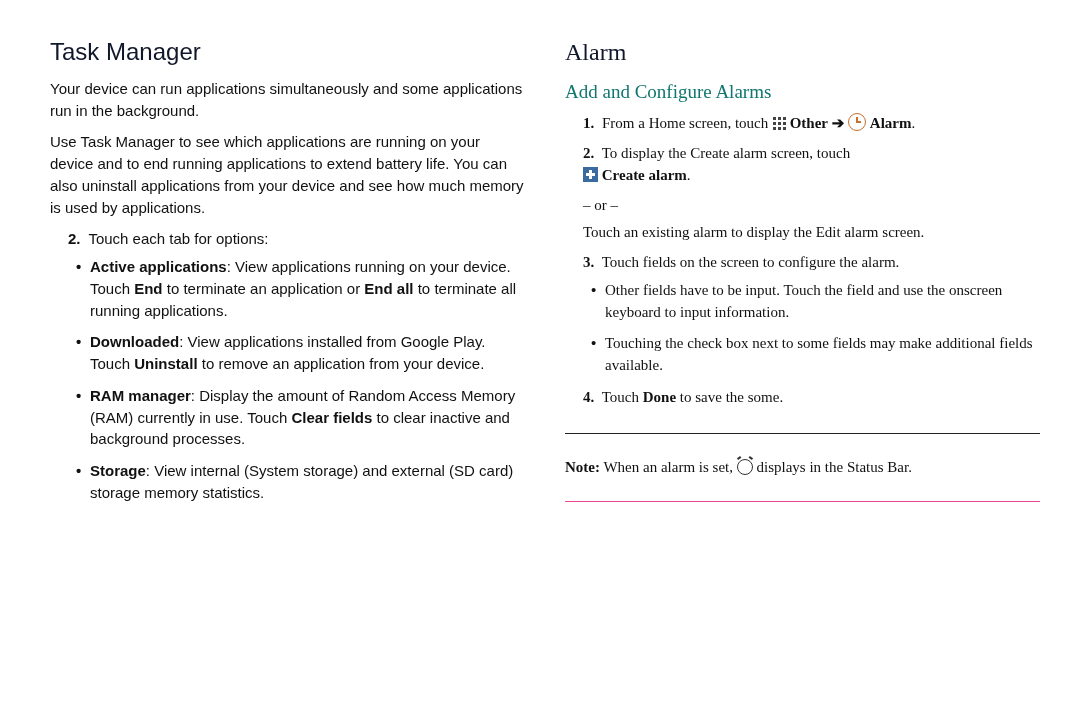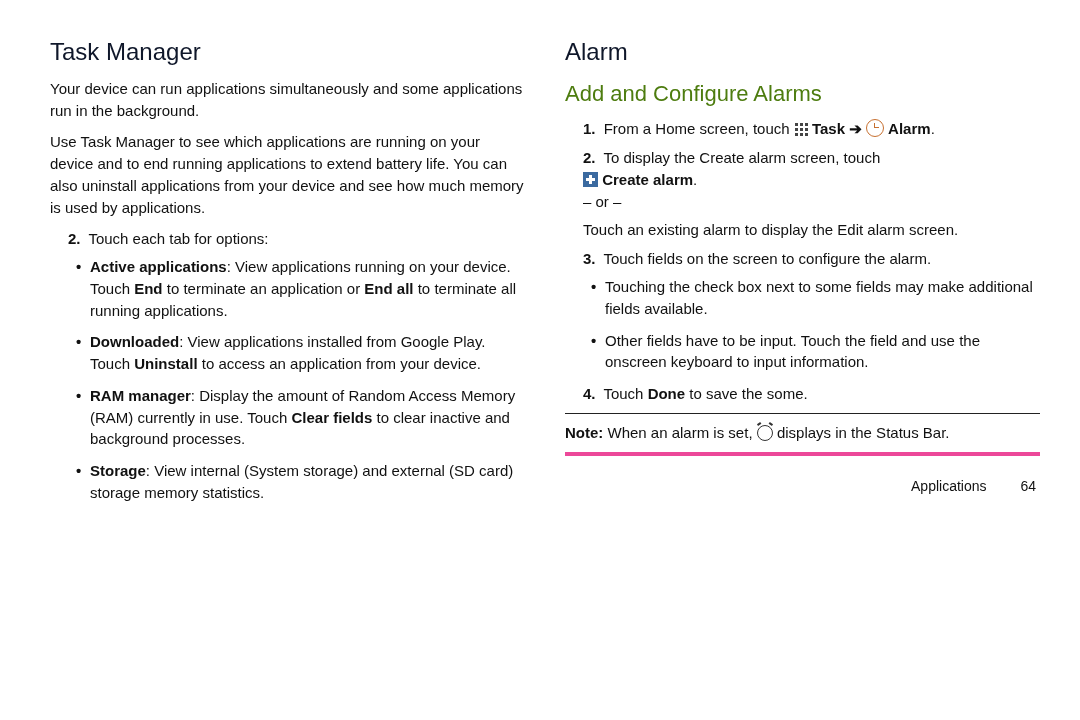--- a/index.html
+++ b/index.html
@@ -18,31 +18,31 @@
     padding: 35px 40px 20px 50px;
     box-sizing: border-box;
     width: 100%;
     height: 100%;
   }
   .col {
     width: 50%;
     box-sizing: border-box;
   }
   .col.left { padding-right: 20px; }
-  .col.right { padding-left: 20px; }
+  .col.right { padding-left: 20px; font-family: Liberation Serif, serif; }
   h1 {
     font-size: 24px;
     font-weight: normal;
     color: #0f172a;
     margin: 0 0 8px 0;
   }
   h2 {
-    font-size: 22px;
+    font-size: 19px;
     font-weight: normal;
-    color: #4d7c0f;
+    color: #0f766e;
     margin: 8px 0 8px 0;
   }
   p { margin: 0 0 10px 0; }
   .subhead {
     font-weight: bold;
     margin: 8px 0 6px 0;
   }
   ol.steps {
     list-style: none;
     padding-left: 18px;
@@ -158,33 +158,33 @@
     content: "";
     position: absolute;
     width: 4px; height: 1.5px;
     background: #333;
     top: -3px;
   }
   .icon-alarm2::before { left: -1px; transform: rotate(-35deg); }
   .icon-alarm2::after  { right: -1px; transform: rotate(35deg); }
   .noteblock {
     border-top: 1px solid #222;
-    border-bottom: 4px solid #ec4899;
-    padding: 8px 0;
-    margin-top: 8px;
+    border-bottom: 1px solid #ec4899;
+    padding: 23px 0;
+    margin-top: 24px;
   }
   .footer {
     text-align: right;
     font-size: 14px;
     margin-top: 20px;
     padding-right: 4px;
   }
   .footer .pg { margin-left: 30px; }
   .sub-or {
-    margin: 0 0 6px 0;
+    margin: 8px 0 6px 0;
   }
 </style>
 </head>
 <body>
 
 <div class="page">
 
   <div class="col left">
     <h1>Task Manager</h1>
     <p>Your device can run applications simultaneously and some applications run in the background.</p>
@@ -192,71 +192,67 @@
 
     <ol class="steps">
       <li>
         <span class="num">2.</span>
         <span>Touch each tab for options:</span>
         <ul class="bullets">
           <li>
             <span class="b">Active applications</span><span>: View applications running on your device. Touch </span><span class="b">End</span><span> to terminate an application or </span><span class="b">End all</span><span> to terminate all running applications.</span>
           </li>
           <li>
-            <span class="b">Downloaded</span><span>: View applications installed from Google Play. Touch </span><span class="b">Uninstall</span><span> to access an application from your device.</span>
+            <span class="b">Downloaded</span><span>: View applications installed from Google Play. Touch </span><span class="b">Uninstall</span><span> to remove an application from your device.</span>
           </li>
           <li>
             <span class="b">RAM manager</span><span>: Display the amount of Random Access Memory (RAM) currently in use. Touch </span><span class="b">Clear fields</span><span> to clear inactive and background processes.</span>
           </li>
           <li>
             <span class="b">Storage</span><span>: View internal (System storage) and external (SD card) storage memory statistics.</span>
           </li>
         </ul>
       </li>
     </ol>
   </div>
 
   <div class="col right">
     <h1>Alarm</h1>
     <h2>Add and Configure Alarms</h2>
 
     <ol class="steps">
       <li>
         <span class="num">1.</span>
         <span>From a Home screen, touch </span><span class="icon icon-apps"></span>
-        <span class="b">Task</span>
+        <span class="b">Other</span>
         <span class="b icon-arrow">➔</span>
         <span class="icon icon-clock"></span>
         <span class="b">Alarm</span><span>.</span>
       </li>
       <li>
         <span class="num">2.</span>
         <span>To display the Create alarm screen, touch </span><br>
         <span class="icon icon-plus"></span>
         <span class="b">Create alarm</span><span>.</span>
         <div class="sub-or">– or –</div>
         <div>Touch an existing alarm to display the Edit alarm screen.</div>
       </li>
       <li>
         <span class="num">3.</span>
         <span>Touch fields on the screen to configure the alarm.</span>
         <ul class="bullets">
+          <li>Other fields have to be input. Touch the field and use the onscreen keyboard to input information.</li>
           <li>Touching the check box next to some fields may make additional fields available.</li>
-          <li>Other fields have to be input. Touch the field and use the onscreen keyboard to input information.</li>
         </ul>
       </li>
       <li>
         <span class="num">4.</span>
         <span>Touch </span><span class="b">Done</span><span> to save the some.</span>
       </li>
     </ol>
 
     <div class="noteblock">
       <span class="b">Note:</span><span> When an alarm is set, </span><span class="icon icon-alarm2"></span><span> displays in the Status Bar.</span>
     </div>
 
-    <div class="footer">
-      <span>Applications</span>
-      <span class="pg">64</span>
-    </div>
   </div>
 
 </div>
 
 </body></html>

